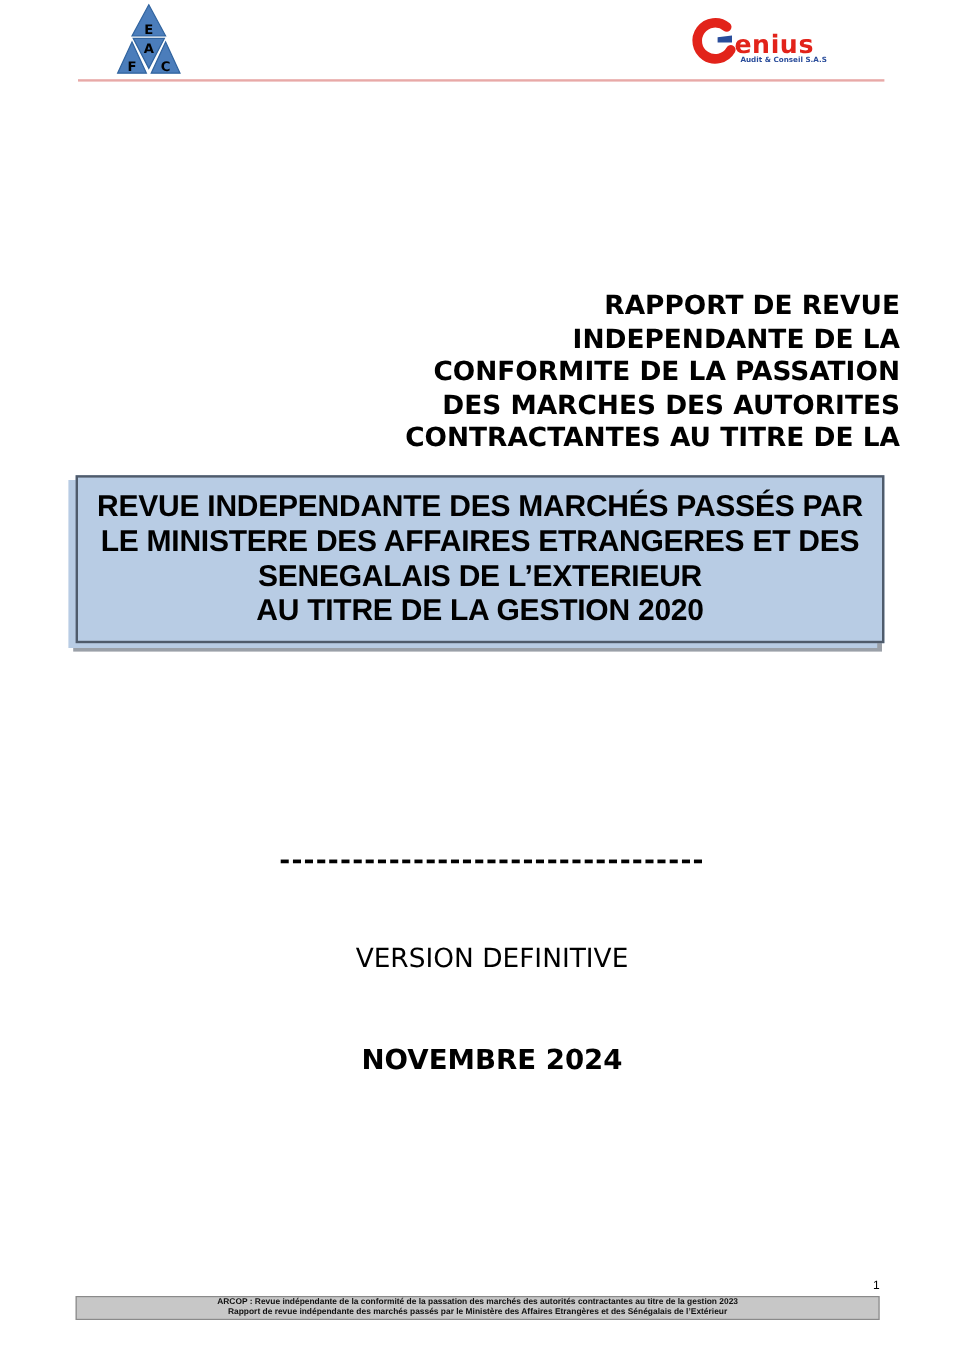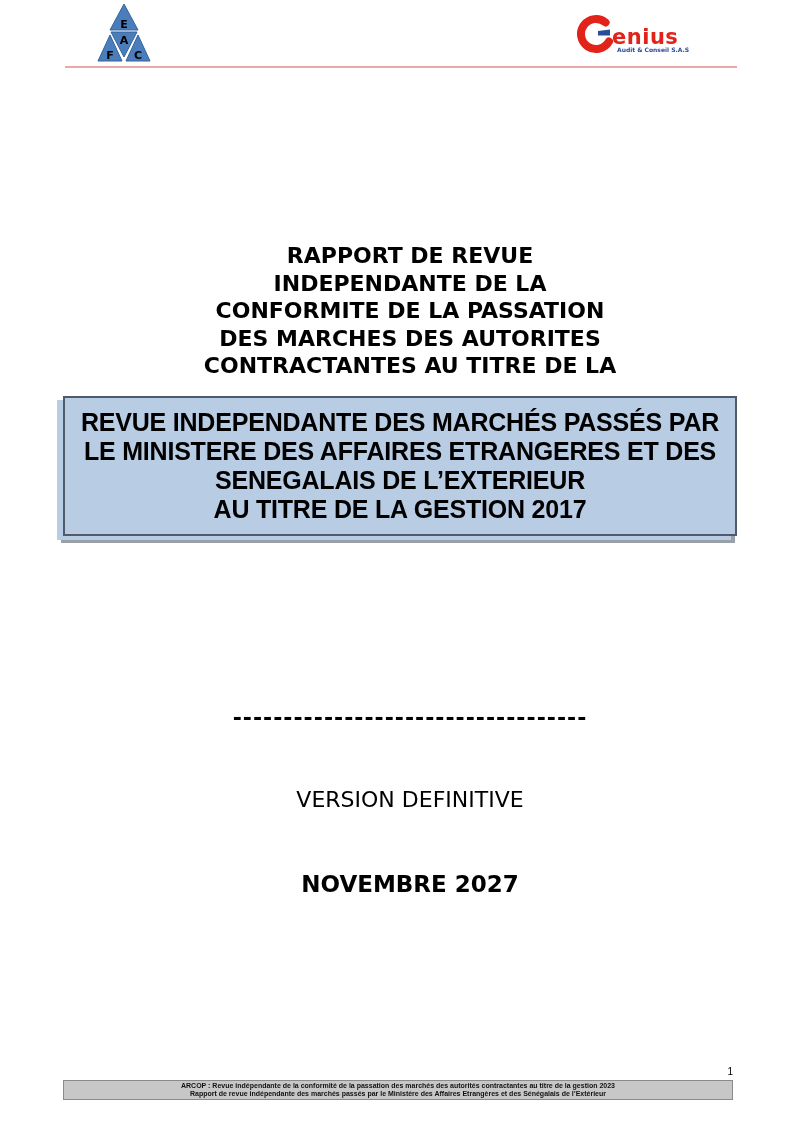--- a/index.html
+++ b/index.html
@@ -15,21 +15,21 @@
   
   .eafc-logo { position:absolute; left:96px; top:3px; }
   .genius-logo { position:absolute; left:576px; top:14px; }
   .header-rule {
     position:absolute; left:65px; top:66px;
     width:672px; height:2px; background:#e8a9a7;
   }
   
   .main-title {
     position:absolute; left:70px; top:242px; width:680px;
-    text-align:center; font-weight:bold; font-size:22px;
+    text-align:right; font-weight:bold; font-size:22px;
     line-height:27.5px; white-space:pre-line;
   }
   
   .highlight-box {
     position:absolute; left:63px; top:396px; width:674px; height:140px;
     background:#b8cce4;
     border:2px solid #4f5b6b;
     box-shadow:-6px 4px 0 #b8cce4, -2px 7px 0 #9aa0a8;
     display:flex; align-items:center; justify-content:center;
   }
@@ -94,28 +94,28 @@
   <div class="main-title">RAPPORT DE REVUE
 INDEPENDANTE DE LA
 CONFORMITE DE LA PASSATION
 DES MARCHES DES AUTORITES
 CONTRACTANTES AU TITRE DE LA</div>
 
   <div class="highlight-box">
     <div class="box-text">REVUE INDEPENDANTE DES MARCHÉS PASSÉS PAR
 LE MINISTERE DES AFFAIRES ETRANGERES ET DES
 SENEGALAIS DE L’EXTERIEUR
-AU TITRE DE LA GESTION 2017</div>
+AU TITRE DE LA GESTION 2020</div>
   </div>
 
   <div class="separator-line">-----------------------------------</div>
 
   <div class="version-label">VERSION DEFINITIVE</div>
 
-  <div class="date-label">NOVEMBRE 2027</div>
+  <div class="date-label">NOVEMBRE 2024</div>
 
   <div class="page-number">1</div>
 
   <div class="footer-bar">
     <div>ARCOP : Revue indépendante de la conformité de la passation des marchés des autorités contractantes au titre de la gestion 2023</div>
     <div>Rapport de revue indépendante des marchés passés par le Ministère des Affaires Etrangères et des Sénégalais de l’Extérieur</div>
   </div>
 
 </div>
 

